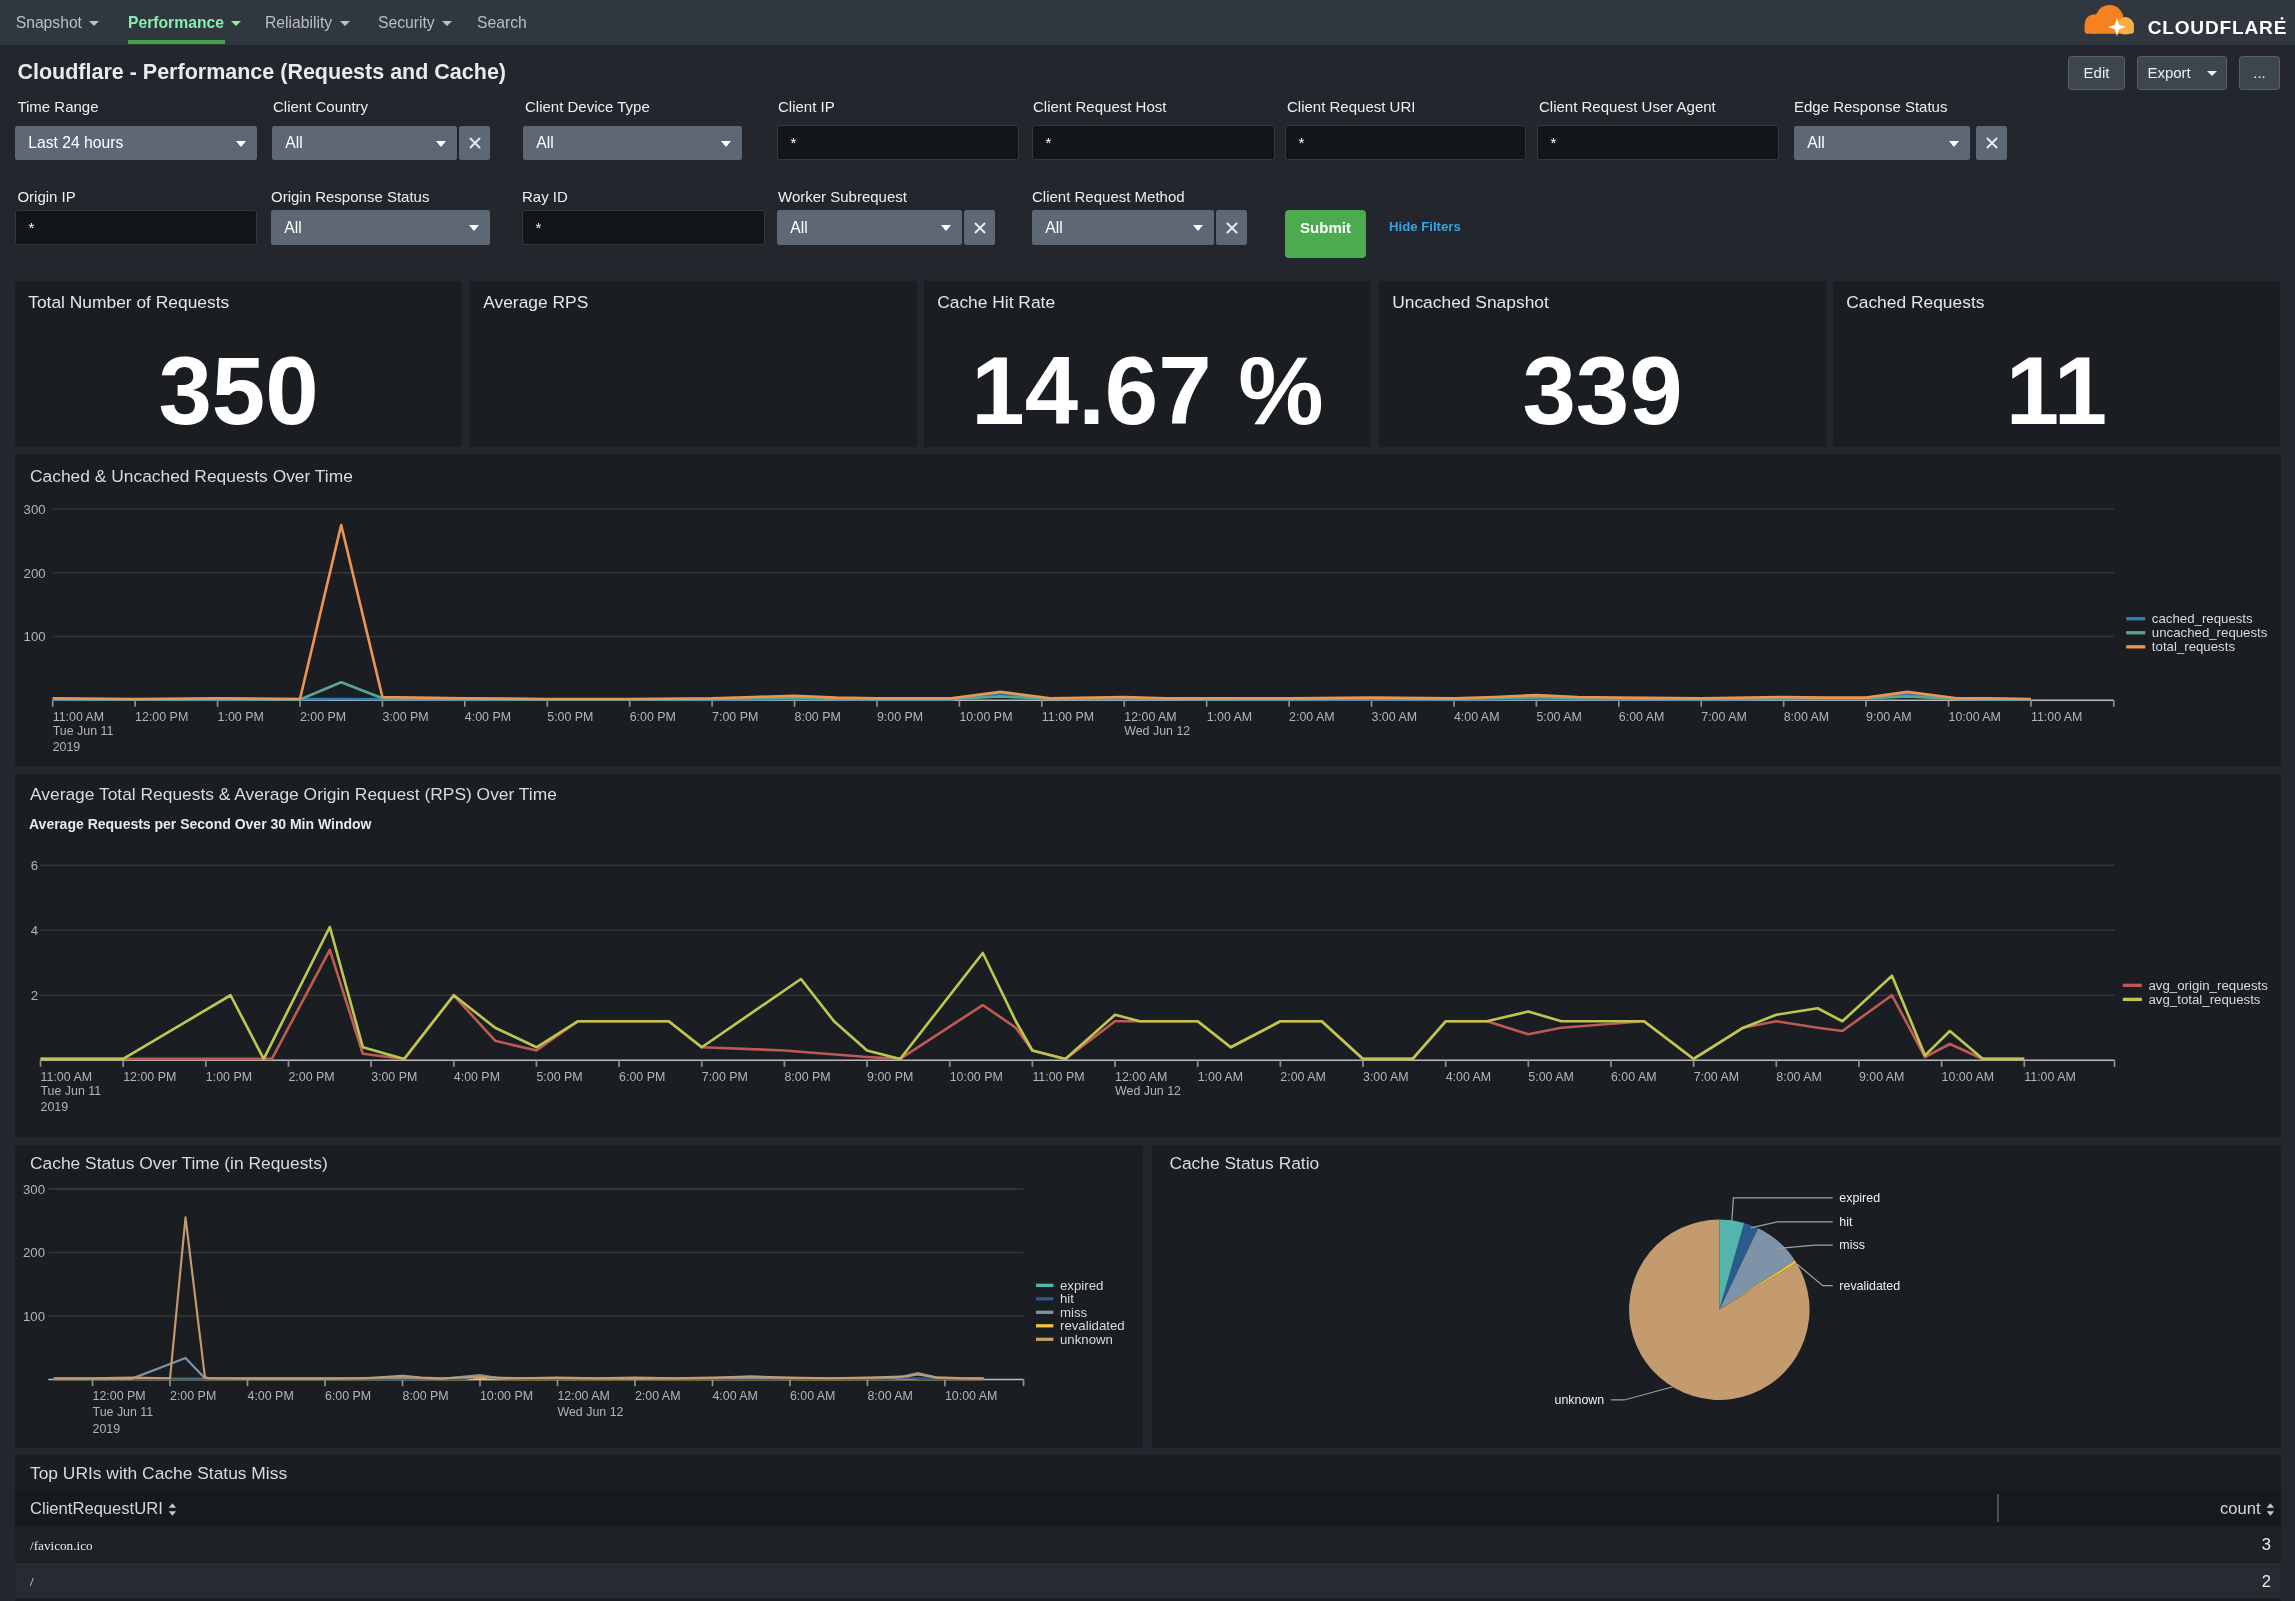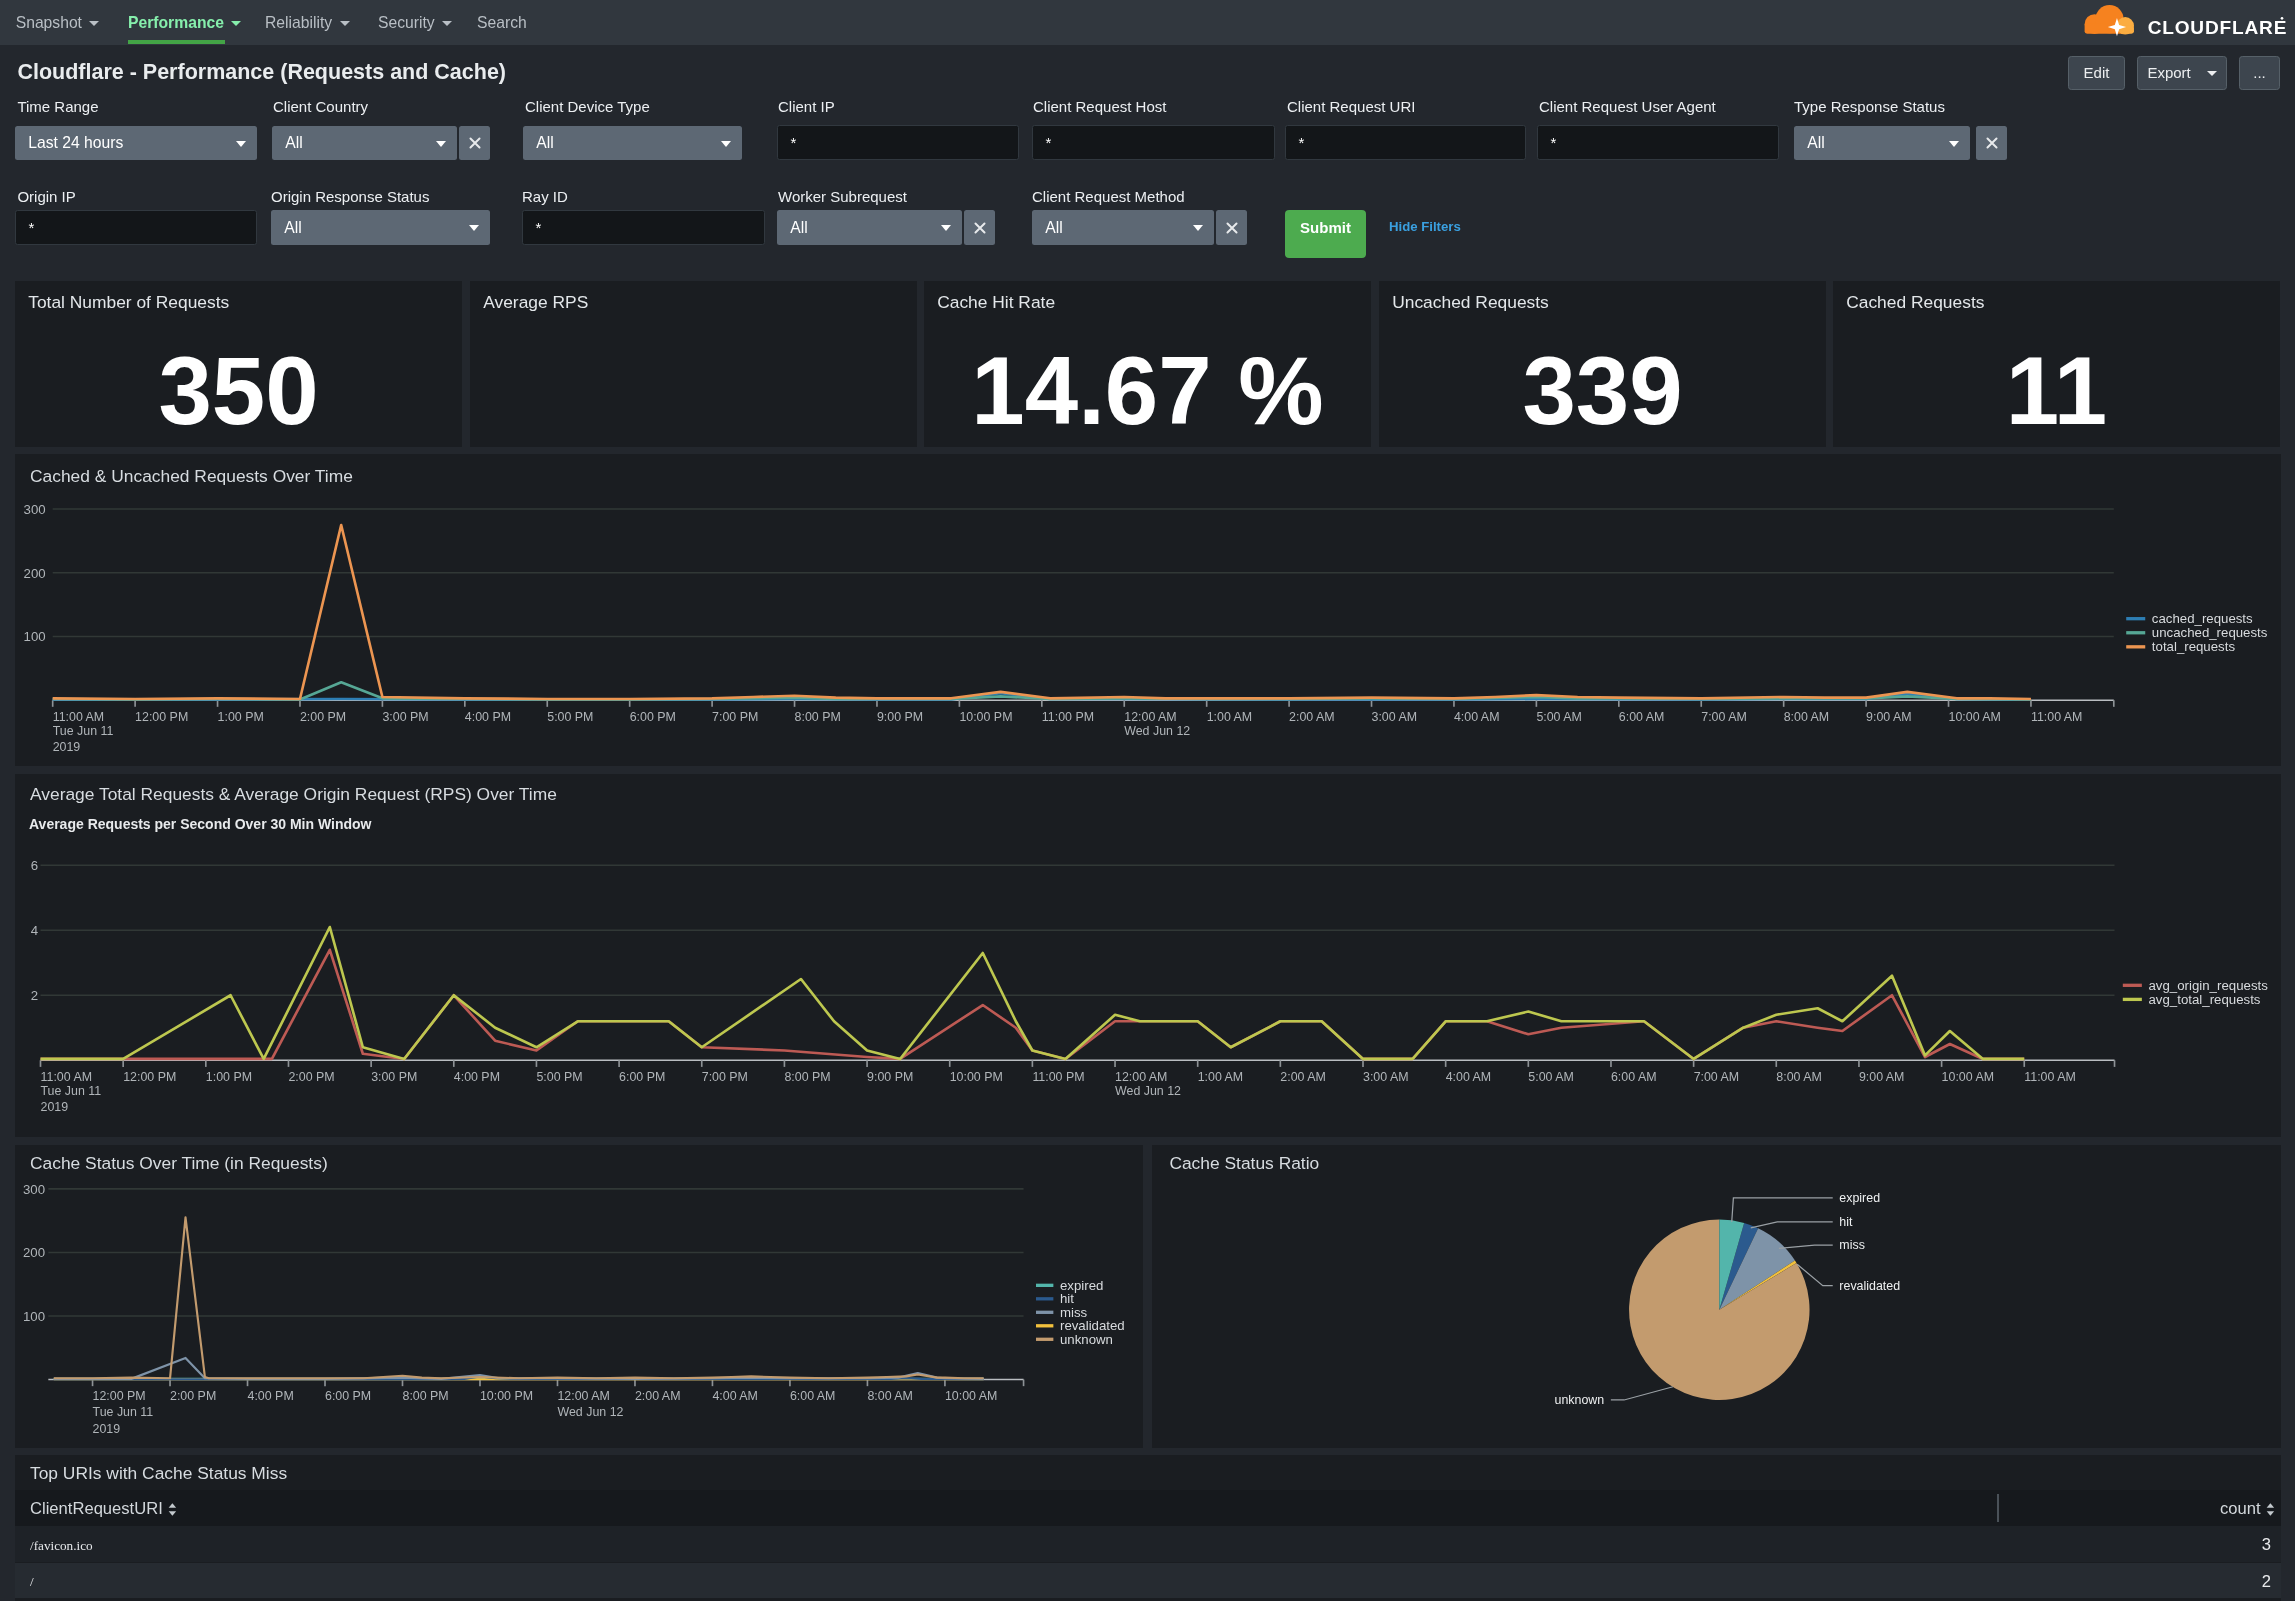--- a/index.html
+++ b/index.html
@@ -63,21 +63,21 @@
 <div class="topbtn" style="left:2137px;width:90px">Export&nbsp;&nbsp;<span class="caret" style="vertical-align:2.5px"></span></div>
 <div class="topbtn" style="left:2239px;width:41px">...</div>
 
 <div class="flabel" style="left:17.4px;top:98px">Time Range</div>
 <div class="flabel" style="left:273px;top:98px">Client Country</div>
 <div class="flabel" style="left:525px;top:98px">Client Device Type</div>
 <div class="flabel" style="left:778px;top:98px">Client IP</div>
 <div class="flabel" style="left:1033px;top:98px">Client Request Host</div>
 <div class="flabel" style="left:1287px;top:98px">Client Request URI</div>
 <div class="flabel" style="left:1539px;top:98px">Client Request User Agent</div>
-<div class="flabel" style="left:1794px;top:98px">Type Response Status</div>
+<div class="flabel" style="left:1794px;top:98px">Edge Response Status</div>
 
 <div class="sel" style="left:15px;top:126px;width:242px;height:34px">
     <span class="txt">Last 24 hours</span>
     <span class="caret"></span>
   </div>
 <div class="sel" style="left:272px;top:126px;width:185px;height:34px">
     <span class="txt">All</span>
     <span class="caret"></span>
   </div>
 <div class="xbtn" style="left:459px;top:126px;height:34px">
@@ -141,21 +141,21 @@
     <div class="big">350</div>
   </div>
 <div class="panel" style="left:470px;top:281px;width:447px;height:166px">
     <div class="klabel">Average RPS</div>
   </div>
 <div class="panel" style="left:924px;top:281px;width:447px;height:166px">
     <div class="klabel">Cache Hit Rate</div>
     <div class="big">14.67 %</div>
   </div>
 <div class="panel" style="left:1379px;top:281px;width:447px;height:166px">
-    <div class="klabel">Uncached Requests</div>
+    <div class="klabel">Uncached Snapshot</div>
     <div class="big">339</div>
   </div>
 <div class="panel" style="left:1833px;top:281px;width:447px;height:166px">
     <div class="klabel">Cached Requests</div>
     <div class="big">11</div>
   </div>
 
 <div class="panel" style="left:15px;top:454px;width:2266px;height:312px">
   <div class="ptitle">Cached &amp; Uncached Requests Over Time</div>
   <div class="abs" style="left:0;top:0"><svg width="2266" height="312" viewBox="0 0 2736 377" style="overflow:visible">

